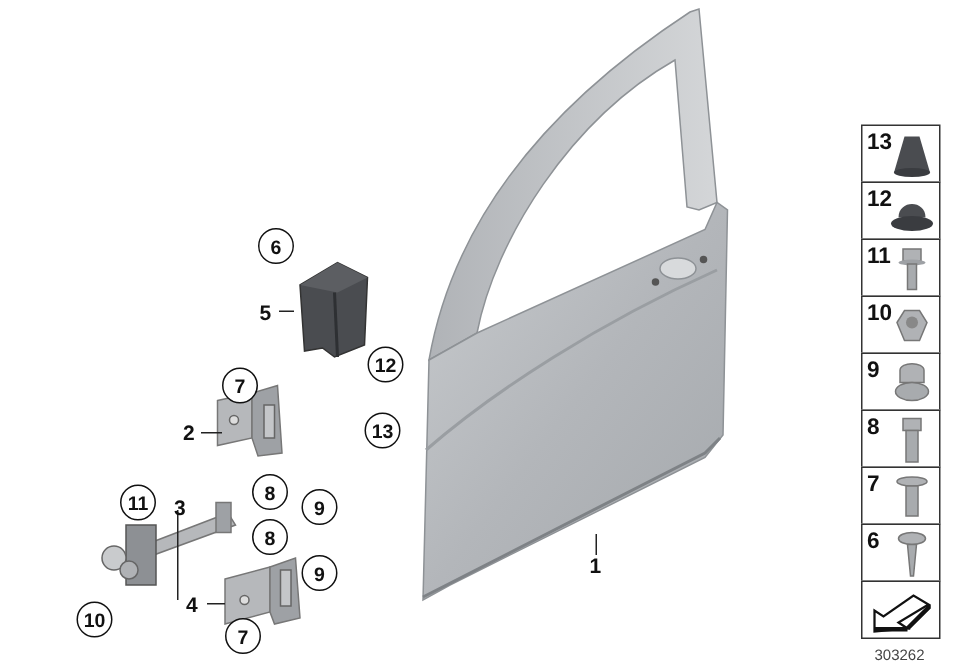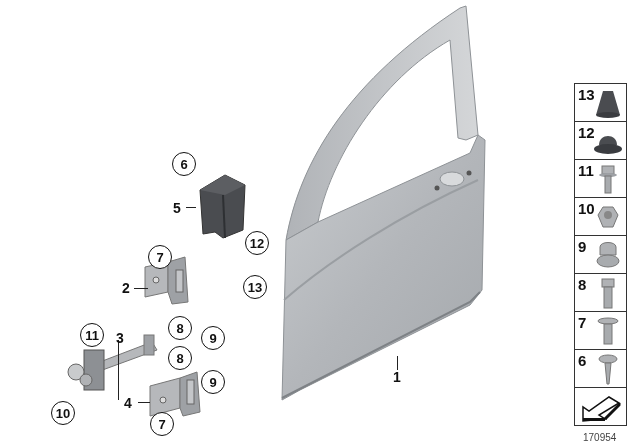--- a/index.html
+++ b/index.html
@@ -161,14 +161,14 @@
     </div>
     <div class="legend-cell">
       <svg style="position:absolute;left:6px;top:5px" width="42" height="30" viewBox="0 0 42 30">
         <path d="M2 28 L2 14 L8 18 L28 4 L38 10 L18 22 L24 26 Z" fill="#fff" stroke="#111" stroke-width="1.5"></path>
         <path d="M2 28 L24 28 L24 25 L2 25 Z" fill="#111"></path>
         <path d="M24 26 L38 12 L38 10" fill="none" stroke="#111" stroke-width="3"></path>
       </svg>
     </div>
   </div>
 
-  <span class="diagram-id">170954</span>
+  <span class="diagram-id">303262</span>
 </div>
 
 </body></html>

